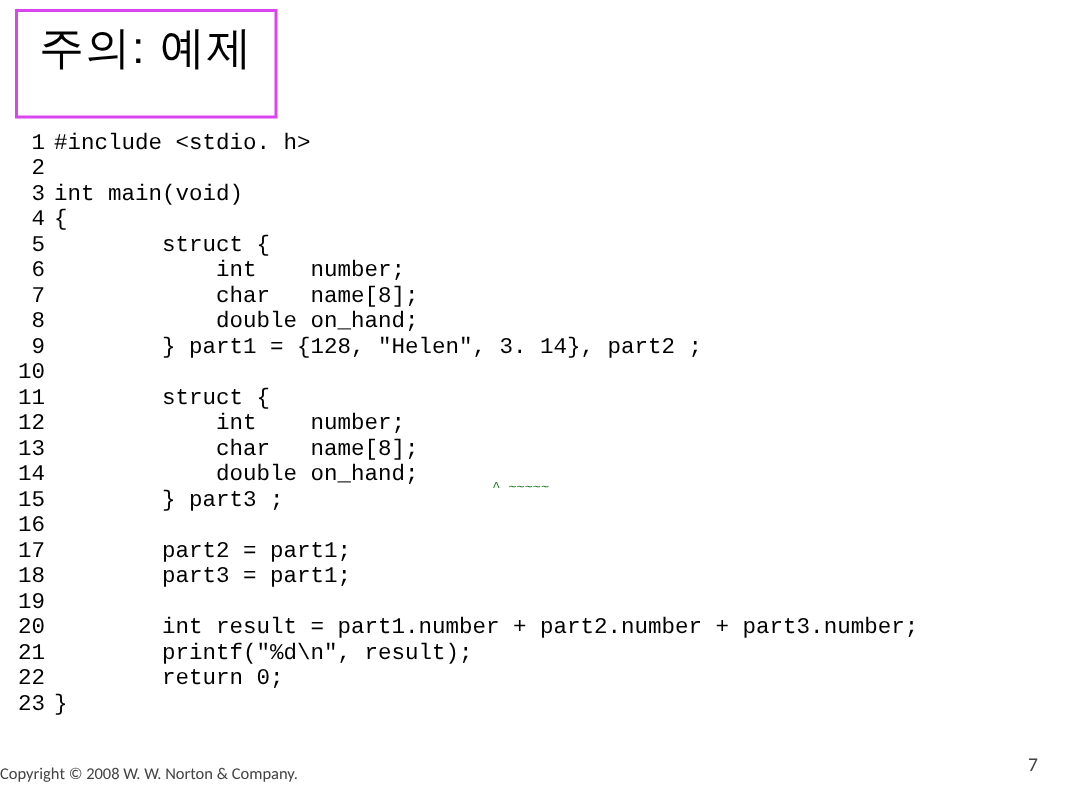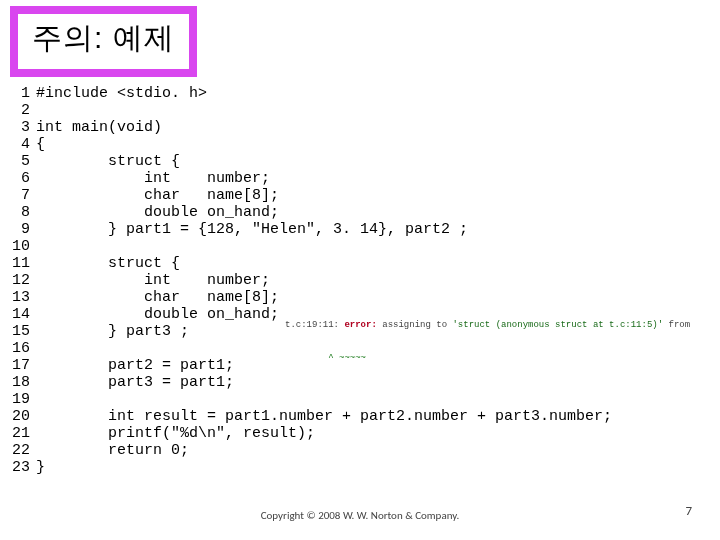--- a/index.html
+++ b/index.html
@@ -5,23 +5,23 @@
   * { margin: 0; padding: 0; box-sizing: border-box; }
   body {
     width: 720px;
     height: 540px;
     background: #ffffff;
     font-family: "Malgun Gothic", "Arial", sans-serif;
     position: relative;
     overflow: hidden;
   }
   .title-box {
-    border: 8px solid #d946ef;
+    border: 2px solid #d946ef;
     display: inline-block;
-    padding: 4px 14px 10px 14px;
+    padding: 4px 14px 24px 14px;
     margin: 6px 0 0 10px;
   }
   .title-text {
     font-size: 30px;
     font-weight: 400;
     color: #000;
     letter-spacing: 1px;
   }
   .code-area {
     margin: 8px 0 0 12px;
@@ -50,21 +50,20 @@
     background: rgba(255,255,255,0.0);
   }
   .err-kw { color: #b00020; font-weight: bold; }
   .err-ty { color: #1a6b1a; }
   .err-caret { color: #1a7a1a; }
   .footer {
     position: absolute;
     bottom: 18px;
     left: 0;
     width: 100%;
-    text-align: center;
     font-size: 11px;
     color: #444;
     font-family: "Calibri", "Arial", sans-serif;
   }
   .pagenum {
     position: absolute;
     right: 28px;
     bottom: 22px;
     font-size: 13px;
     color: #444;
@@ -76,21 +75,20 @@
 
 
 
 <div class="title-box">
   <span class="title-text">주의: 예제</span>
 </div>
 
 <div class="code-area" id="code-area"><div class="code-row"><span class="ln">1</span><span class="code-txt">#include &lt;stdio. h&gt;</span></div><div class="code-row"><span class="ln">2</span><span class="code-txt"></span></div><div class="code-row"><span class="ln">3</span><span class="code-txt">int main(void)</span></div><div class="code-row"><span class="ln">4</span><span class="code-txt">{</span></div><div class="code-row"><span class="ln">5</span><span class="code-txt">        struct {</span></div><div class="code-row"><span class="ln">6</span><span class="code-txt">            int    number;</span></div><div class="code-row"><span class="ln">7</span><span class="code-txt">            char   name[8];</span></div><div class="code-row"><span class="ln">8</span><span class="code-txt">            double on_hand;</span></div><div class="code-row"><span class="ln">9</span><span class="code-txt">        } part1 = {128, "Helen", 3. 14}, part2 ;</span></div><div class="code-row"><span class="ln">10</span><span class="code-txt"></span></div><div class="code-row"><span class="ln">11</span><span class="code-txt">        struct {</span></div><div class="code-row"><span class="ln">12</span><span class="code-txt">            int    number;</span></div><div class="code-row"><span class="ln">13</span><span class="code-txt">            char   name[8];</span></div><div class="code-row"><span class="ln">14</span><span class="code-txt">            double on_hand;</span></div><div class="code-row"><span class="ln">15</span><span class="code-txt">        } part3 ;</span></div><div class="code-row"><span class="ln">16</span><span class="code-txt"></span></div><div class="code-row"><span class="ln">17</span><span class="code-txt">        part2 = part1;</span></div><div class="code-row"><span class="ln">18</span><span class="code-txt">        part3 = part1;</span></div><div class="code-row"><span class="ln">19</span><span class="code-txt"></span></div><div class="code-row"><span class="ln">20</span><span class="code-txt">        int result = part1.number + part2.number + part3.number;</span></div><div class="code-row"><span class="ln">21</span><span class="code-txt">        printf("%d\n", result);</span></div><div class="code-row"><span class="ln">22</span><span class="code-txt">        return 0;</span></div><div class="code-row"><span class="ln">23</span><span class="code-txt">}</span></div></div>
 
 <div class="error-overlay">
-  <div><span>t.c:19:11: </span><span class="err-kw">error:</span><span> assigning to </span><span class="err-ty">'struct (anonymous struct at t.c:11:5)'</span><span> from</span></div>
   <div class="err-caret">        ^ ~~~~~</div>
 </div>
 
 <div class="footer">
   <div>Copyright © 2008 W. W. Norton &amp; Company.</div>
 </div>
 
 <div class="pagenum">7</div>
 
 

